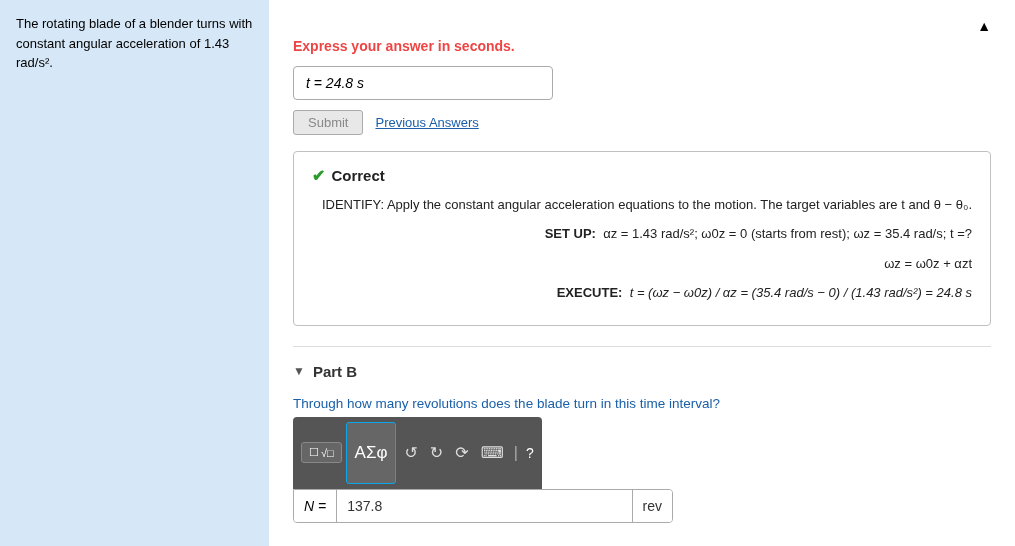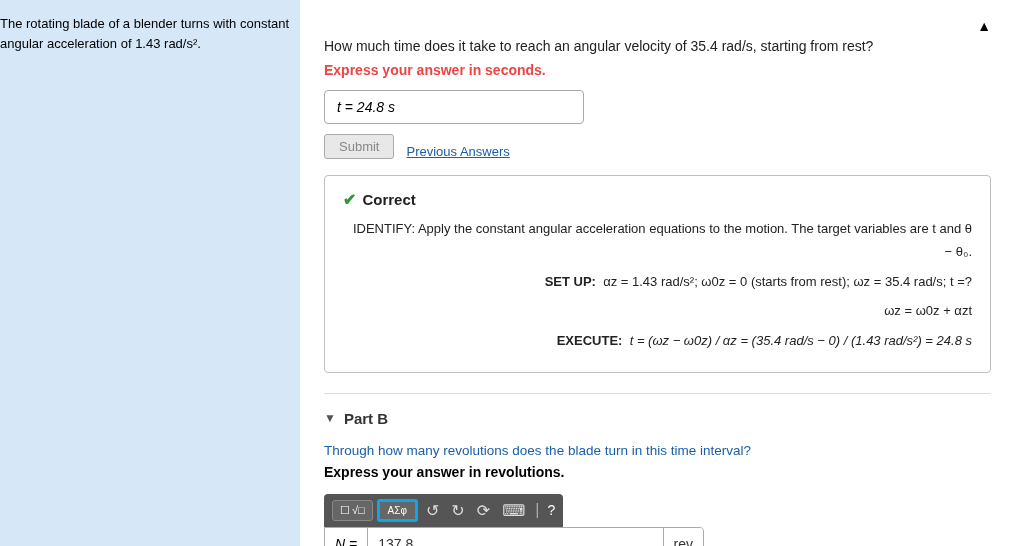--- a/index.html
+++ b/index.html
@@ -5,23 +5,23 @@
     * { box-sizing: border-box; margin: 0; padding: 0; }
     body {
       font-family: Arial, sans-serif;
       font-size: 14px;
       background: #f0f0f0;
       display: flex;
       height: 546px;
       overflow: hidden;
     }
     .sidebar {
-      width: 300px;
+      width: 269px;
       background: #d6e8f7;
-      padding: 14px 0;
+      padding: 14px 16px;
       font-size: 13px;
       line-height: 1.5;
       flex-shrink: 0;
     }
     .sidebar p { margin-bottom: 10px; }
     .sidebar a { color: #1a5fa8; text-decoration: underline; cursor: pointer; }
     .main-content {
       flex: 1;
       background: #fff;
       overflow-y: auto;
@@ -46,21 +46,21 @@
       font-size: 14px;
       margin-bottom: 10px;
       display: flex;
       align-items: center;
     }
     .answer-box span {
       font-style: italic;
     }
     .actions {
       display: flex;
-      align-items: flex-end;
+      align-items: center;
       gap: 12px;
       margin-bottom: 16px;
     }
     .submit-btn {
       background: #e8e8e8;
       border: 1px solid #aaa;
       border-radius: 3px;
       padding: 4px 14px;
       font-size: 13px;
       color: #888;
@@ -140,25 +140,25 @@
       color: #fff;
       font-size: 12px;
       padding: 3px 7px;
       cursor: pointer;
       display: flex;
       align-items: center;
       gap: 2px;
     }
     .toolbar-btn-sym {
       background: #666;
-      border: 3px solid #0ea5e9;
+      border: 1px solid #0ea5e9;
       border-radius: 3px;
       color: #fff;
-      font-size: 10px;
-      padding: 3px 8px;
+      font-size: 17px;
+      padding: 20px 8px;
       cursor: pointer;
     }
     .toolbar-sep {
       color: #aaa;
       font-size: 16px;
       margin: 0 2px;
     }
     .toolbar-help {
       color: #fff;
       font-size: 14px;
@@ -218,21 +218,20 @@
 
 <div class="sidebar">
   <p>
     <span>The rotating blade of a blender turns with constant angular acceleration of 1.43 rad/s².</span>
   </p>
 </div>
 
 <div class="main-content">
   <div class="top-arrow">▲</div>
 
-  <p class="question-text">How much time does it take to reach an angular velocity of 35.4 rad/s, starting from rest?</p>
   <p class="express-text">Express your answer in seconds.</p>
 
   <div class="answer-box">
     <span class="math">t =</span>&nbsp;
     <span>24.8 s</span>
   </div>
 
   <div class="actions">
     <button class="submit-btn">Submit</button>
     <a class="prev-answers-link">Previous Answers</a>
@@ -261,21 +260,20 @@
 
   <hr class="divider">
 
   <div class="part-b-section">
     <div class="part-b-header">
       <span class="arrow-icon">▼</span>
       <span>Part B</span>
     </div>
 
     <p class="part-b-question">Through how many revolutions does the blade turn in this time interval?</p>
-    <p class="part-b-express">Express your answer in revolutions.</p>
 
     <div class="math-toolbar">
       <button class="toolbar-btn">
         <span style="font-size:11px;">☐</span>
         <span style="font-size:11px;">√□</span>
       </button>
       <button class="toolbar-btn-sym">AΣφ</button>
       <button class="toolbar-icon-btn" title="Undo">↺</button>
       <button class="toolbar-icon-btn" title="Redo">↻</button>
       <button class="toolbar-icon-btn" title="Reset">⟳</button>

